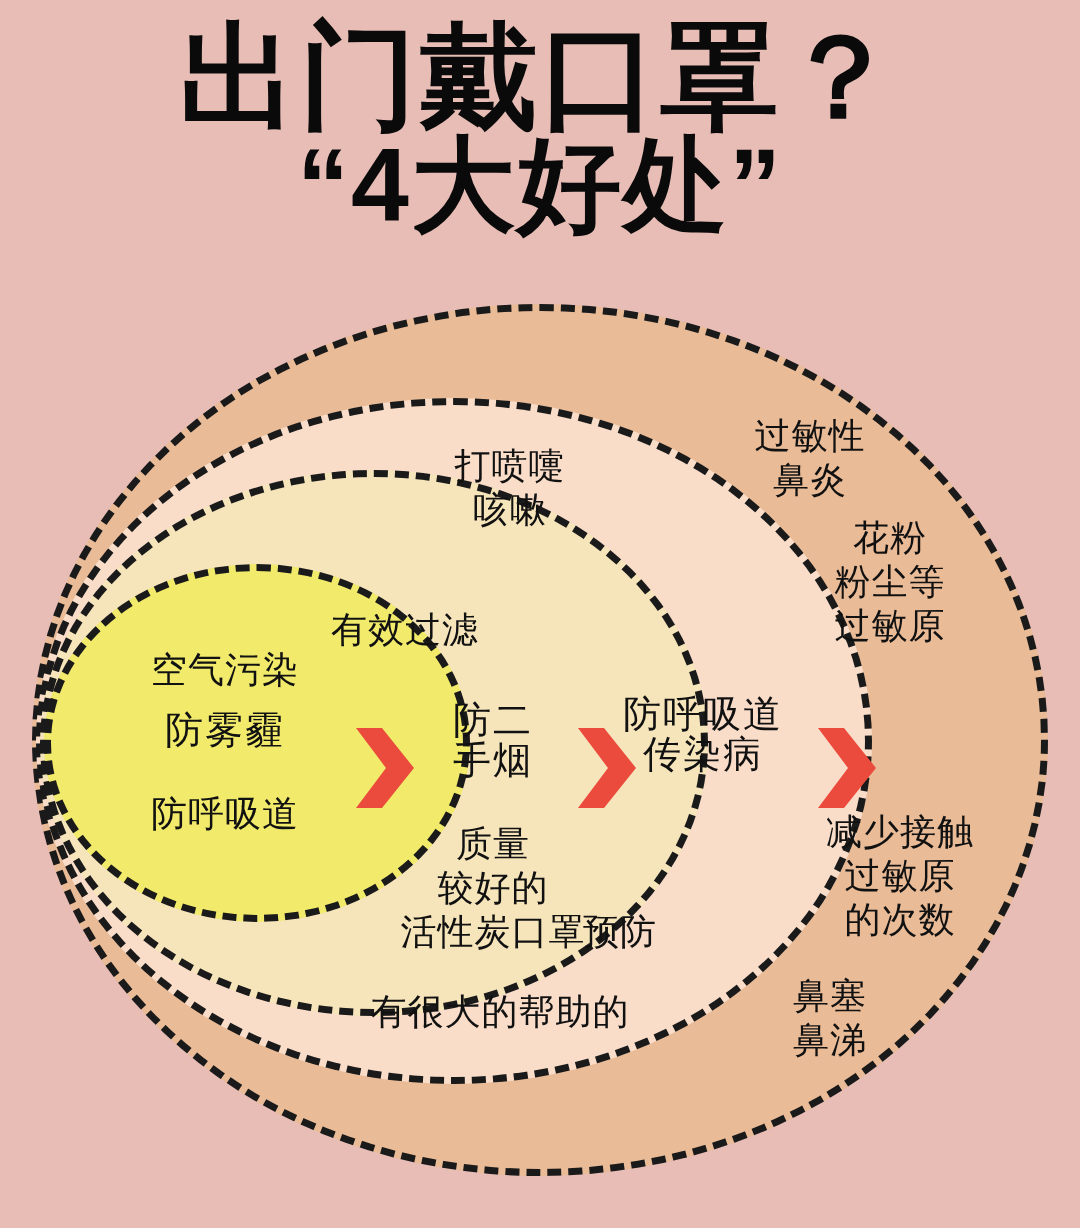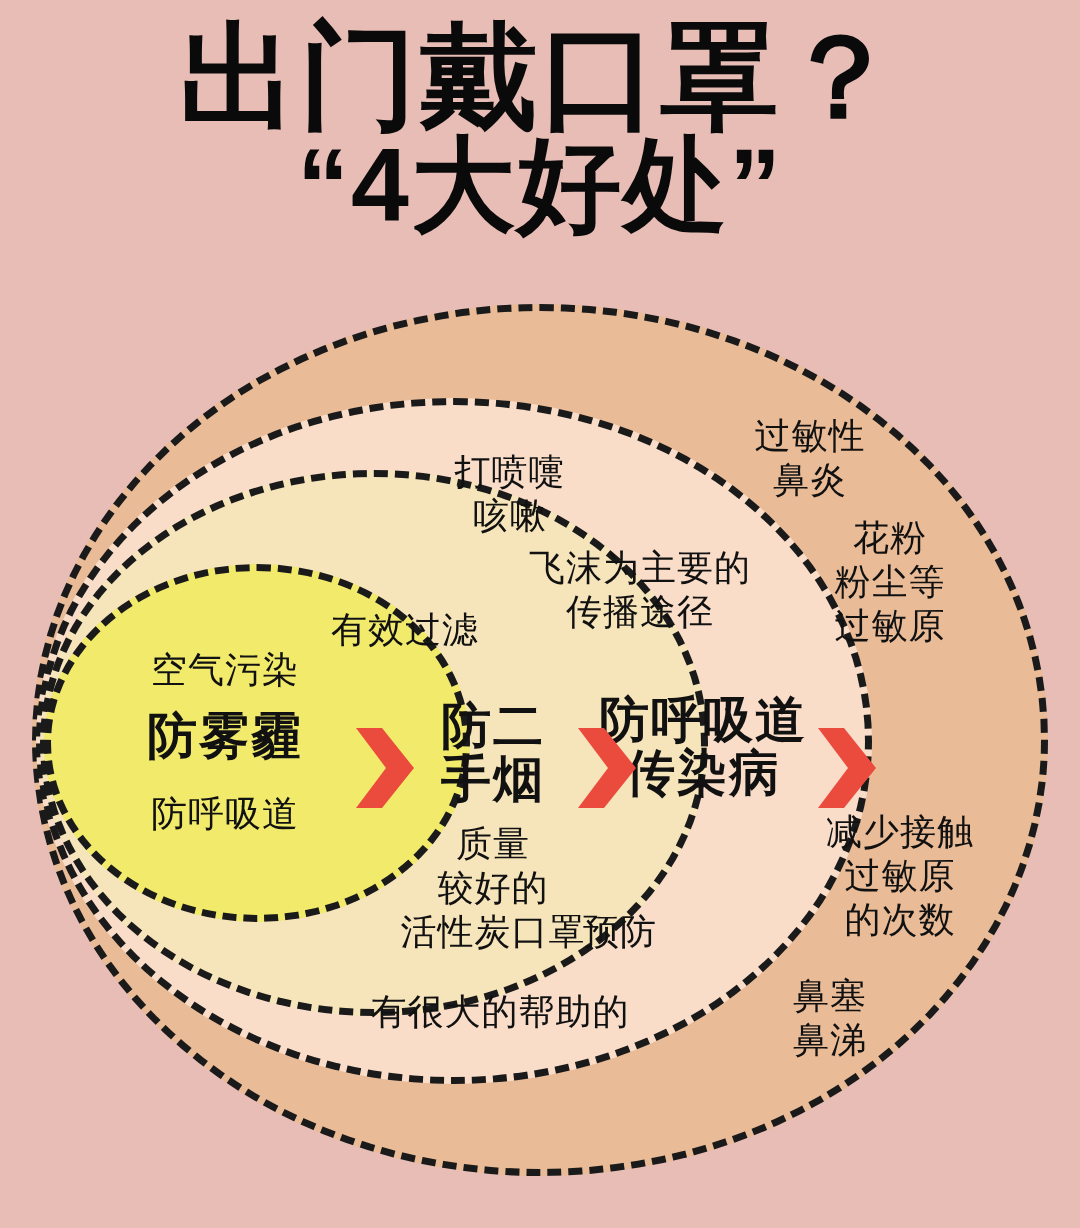--- a/index.html
+++ b/index.html
@@ -83,39 +83,39 @@
     position: absolute;
     color: #111;
     text-align: center;
     line-height: 1.22;
     white-space: pre-line;
     font-size: 36px;
     font-weight: 500;
     letter-spacing: 1px;
   }
   .lbl.main {
-    font-weight: 700;
-    font-size: 50px;
+    font-weight: 400;
+    font-size: 38px;
     letter-spacing: 2px;
     line-height: 1.06;
   }
 
   
   #t-s1-top    { left: 60px;  top: 372px; width: 330px; }
   #t-s1-main   { left: 60px;  top: 434px; width: 330px; }
   #t-s1-bottom { left: 60px;  top: 516px; width: 330px; }
 
   
   #t-s2-top    { left: 180px; top: 268px; width: 300px; }
   #t-s2-mid    { left: 280px; top: 332px; width: 250px; }
   #t-s2-main   { left: 388px; top: 424px; width: 210px; }
   #t-s2-bottom { left: 368px; top: 546px; width: 250px; }
 
   
-  #t-s3-top    { left: 400px; top: 168px; width: 220px; margin-top: 6px; }
+  #t-s3-top    { left: 400px; top: 168px; width: 220px; }
   #t-s3-mid    { left: 500px; top: 270px; width: 280px; }
   #t-s3-main   { left: 578px; top: 418px; width: 250px; }
   #t-s3-lo1    { left: 560px; top: 546px; width: 220px; }
   #t-s3-lo2    { left: 540px; top: 634px; width: 160px; }
 
   
   #t-s4-top    { left: 700px; top: 138px; width: 220px; }
   #t-s4-mid    { left: 790px; top: 240px; width: 200px; text-align: center; }
   #t-s4-main   { left: 846px; top: 442px; width: 220px; }
   #t-s4-bottom { left: 800px; top: 534px; width: 200px; }
@@ -157,22 +157,20 @@
 粉尘等
 过敏原</div>
   <div class="lbl" id="t-s4-bottom">减少接触
 过敏原
 的次数</div>
   <div class="lbl" id="t-s4-lo">鼻塞
 鼻涕</div>
 
   <div class="lbl" id="t-s3-top">打喷嚏
 咳嗽</div>
-  <div class="lbl" id="t-s3-mid">飞沫为主要的
-传播途径</div>
   <div class="lbl main" id="t-s3-main">防呼吸道
 传染病</div>
   <div class="lbl" id="t-s3-lo2">预防</div>
 
   <div class="lbl" id="t-s2-mid">有效过滤</div>
   <div class="lbl main" id="t-s2-main">防二
 手烟</div>
   <div class="lbl" id="t-s2-bottom">质量
 较好的
 活性炭口罩</div>

